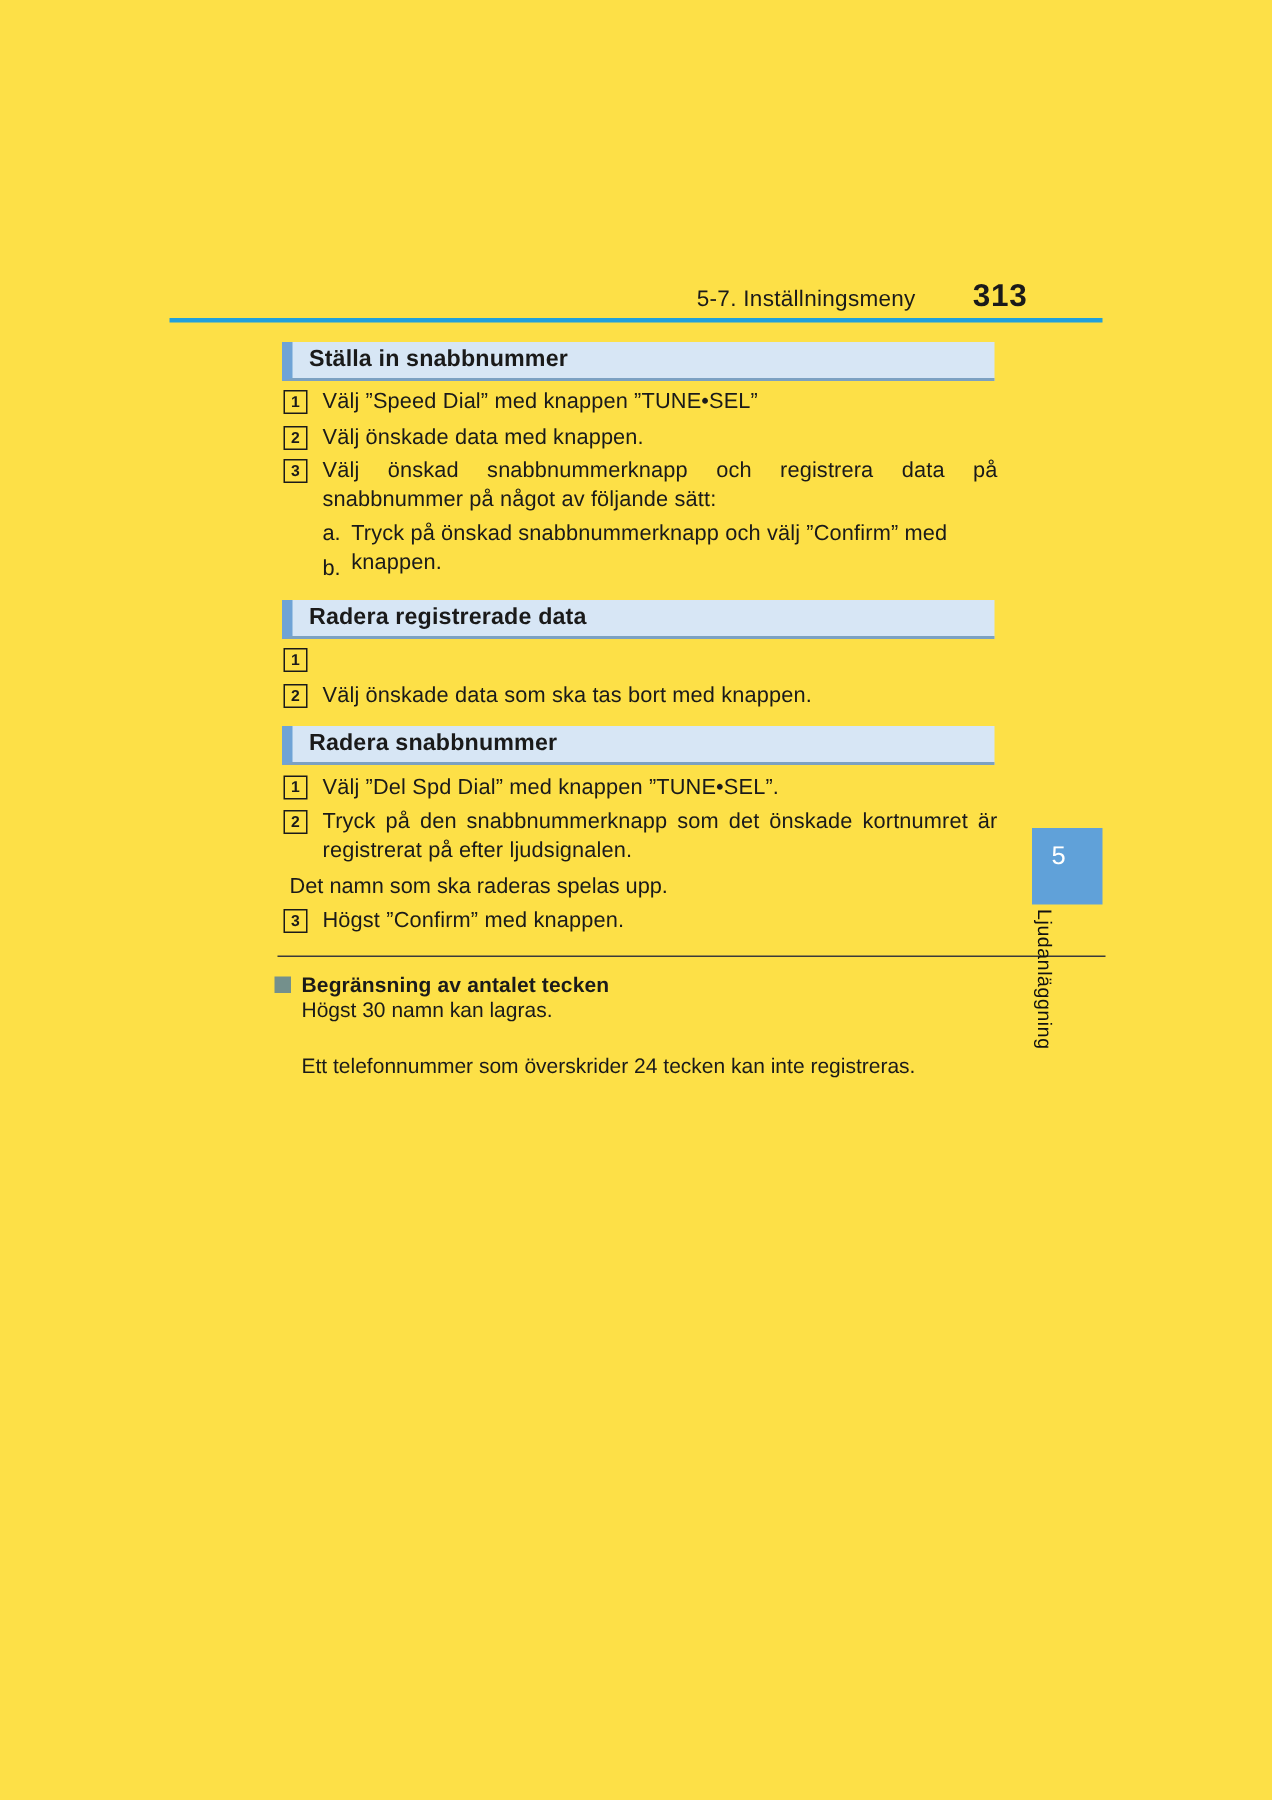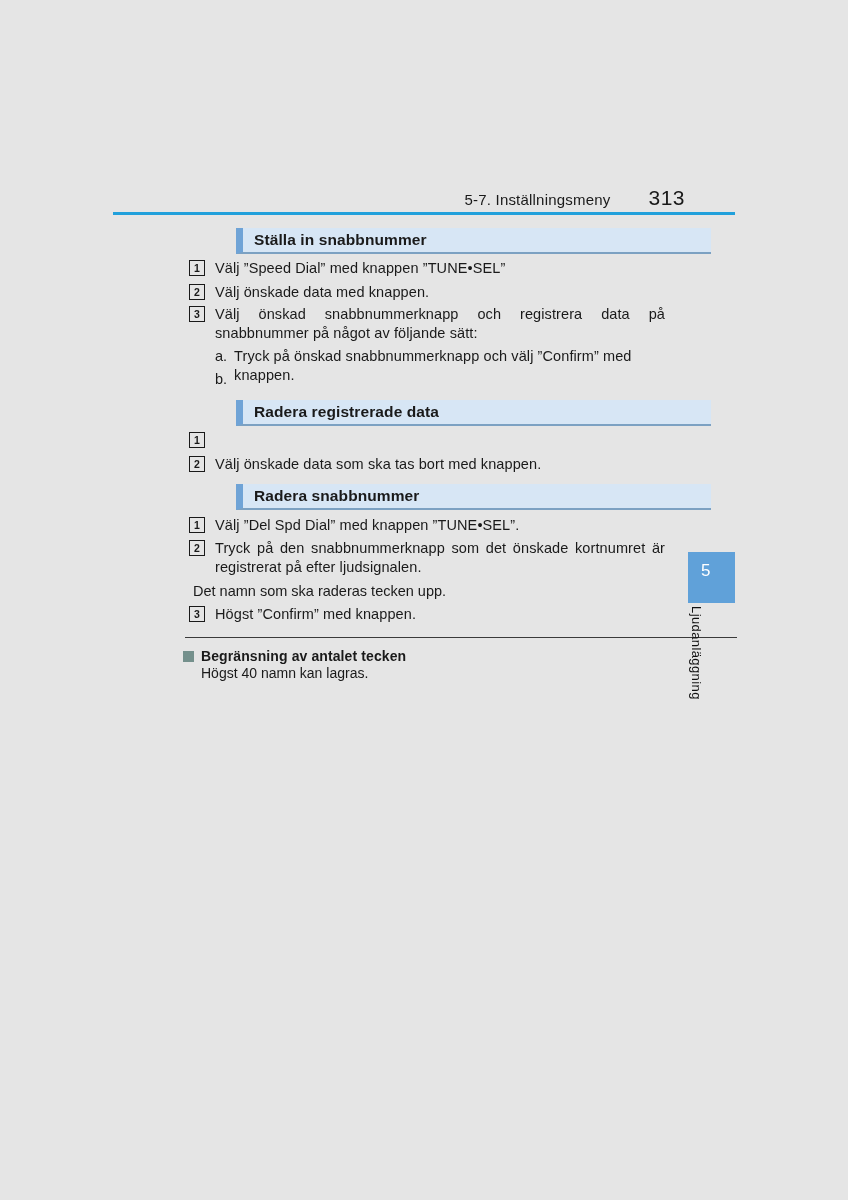--- a/index.html
+++ b/index.html
@@ -1,43 +1,43 @@
 <!DOCTYPE html>
 <html><head>
 <meta charset="utf-8">
 <style>
   html,body{margin:0;padding:0;background:#ffffff;}
   .page{
     position:relative;
     width:848px;height:1200px;
-    background:#e5e5e5;
+    background:#fde047;
     font-family:"Liberation Sans", sans-serif;
     color:#1a1a1a;
     overflow:hidden;
   }
   
   .page-header{
     position:absolute;top:186px;left:113px;width:622px;
     display:flex;justify-content:flex-end;align-items:baseline;
     gap:38px;padding-right:50px;box-sizing:border-box;
   }
   .breadcrumb{font-size:15px;letter-spacing:.2px;}
-  .page-number{font-size:21px;font-weight:normal;letter-spacing:.5px;}
+  .page-number{font-size:21px;font-weight:bold;letter-spacing:.5px;}
   .top-rule{
     position:absolute;top:212px;left:113px;width:622px;height:2.5px;
     background:var(--rule-blue,#21A0DB);
   }
   
   .section-header{
     position:absolute;left:188px;width:475px;height:26px;
     background:var(--section-bg,#D7E6F5);
     border-left:7px solid var(--section-bar,#6FA3D6);
     border-bottom:2px solid var(--section-border,#7CA1C2);
     box-sizing:border-box;
-    display:flex;align-items:center;margin-left:48px;
+    display:flex;align-items:center;
   }
   .section-header span{
     font-size:15.5px;font-weight:bold;padding-left:11px;letter-spacing:.1px;
   }
   
   .step{
     position:absolute;left:189px;width:476px;
     display:flex;gap:10px;align-items:flex-start;
   }
   .step-num{
@@ -140,31 +140,32 @@
     <span>Radera snabbnummer</span>
   </div>
   <div class="step" style="top:516px">
     <div class="step-num">1</div>
     <div class="step-text">Välj ”Del Spd Dial” med knappen ”TUNE•SEL”.</div>
   </div>
   <div class="step" style="top:539px">
     <div class="step-num">2</div>
     <div class="step-text justify">Tryck på den snabbnummerknapp som det önskade kortnumret är registrerat på efter ljudsignalen.</div>
   </div>
-  <div class="plain-note" style="top:582px">Det namn som ska raderas tecken upp.</div>
+  <div class="plain-note" style="top:582px">Det namn som ska raderas spelas upp.</div>
   <div class="step" style="top:605px">
     <div class="step-num">3</div>
     <div class="step-text">Högst ”Confirm” med knappen.</div>
   </div>
 
   <div class="divider" style="top:637px"></div>
 
-  <div class="footnote-body" style="top:664px">Högst 40 namn kan lagras.</div>
+  <div class="footnote-body" style="top:664px">Högst 30 namn kan lagras.</div>
 
   <div class="footnote-title" style="top:648px">
     <div class="bullet-square"></div>
     <span>Begränsning av antalet tecken</span>
   </div>
+  <div class="footnote-body" style="top:701px">Ett telefonnummer som överskrider 24 tecken kan inte registreras.</div>
 
   <div class="chapter-tab">5</div>
   <div class="chapter-label">Ljudanläggning</div>
 
 </div>
 
 </body></html>

